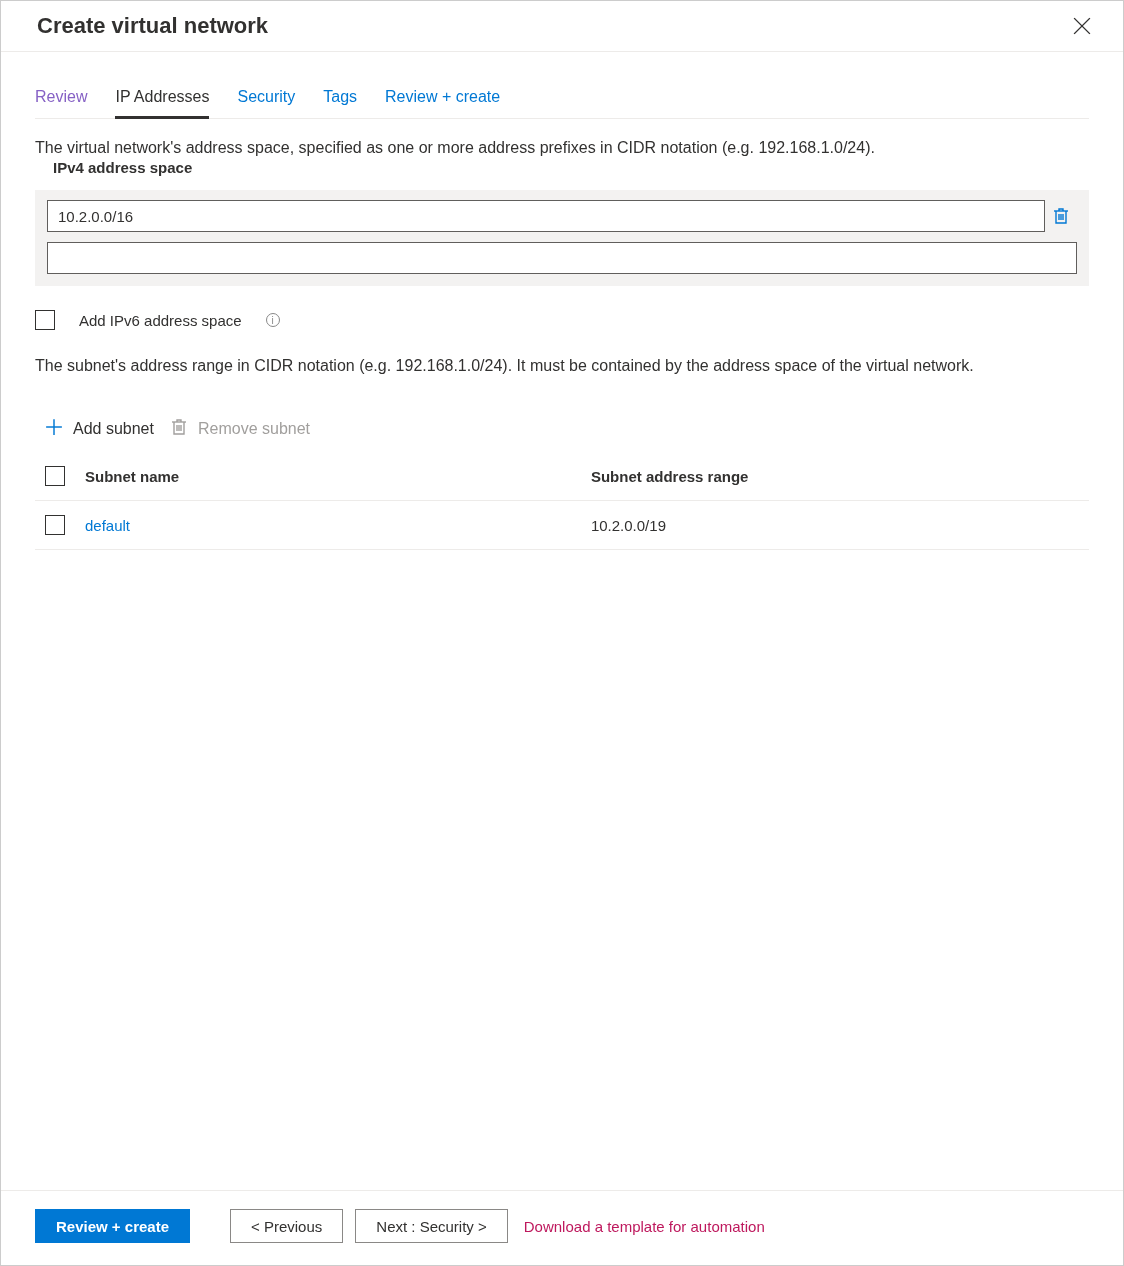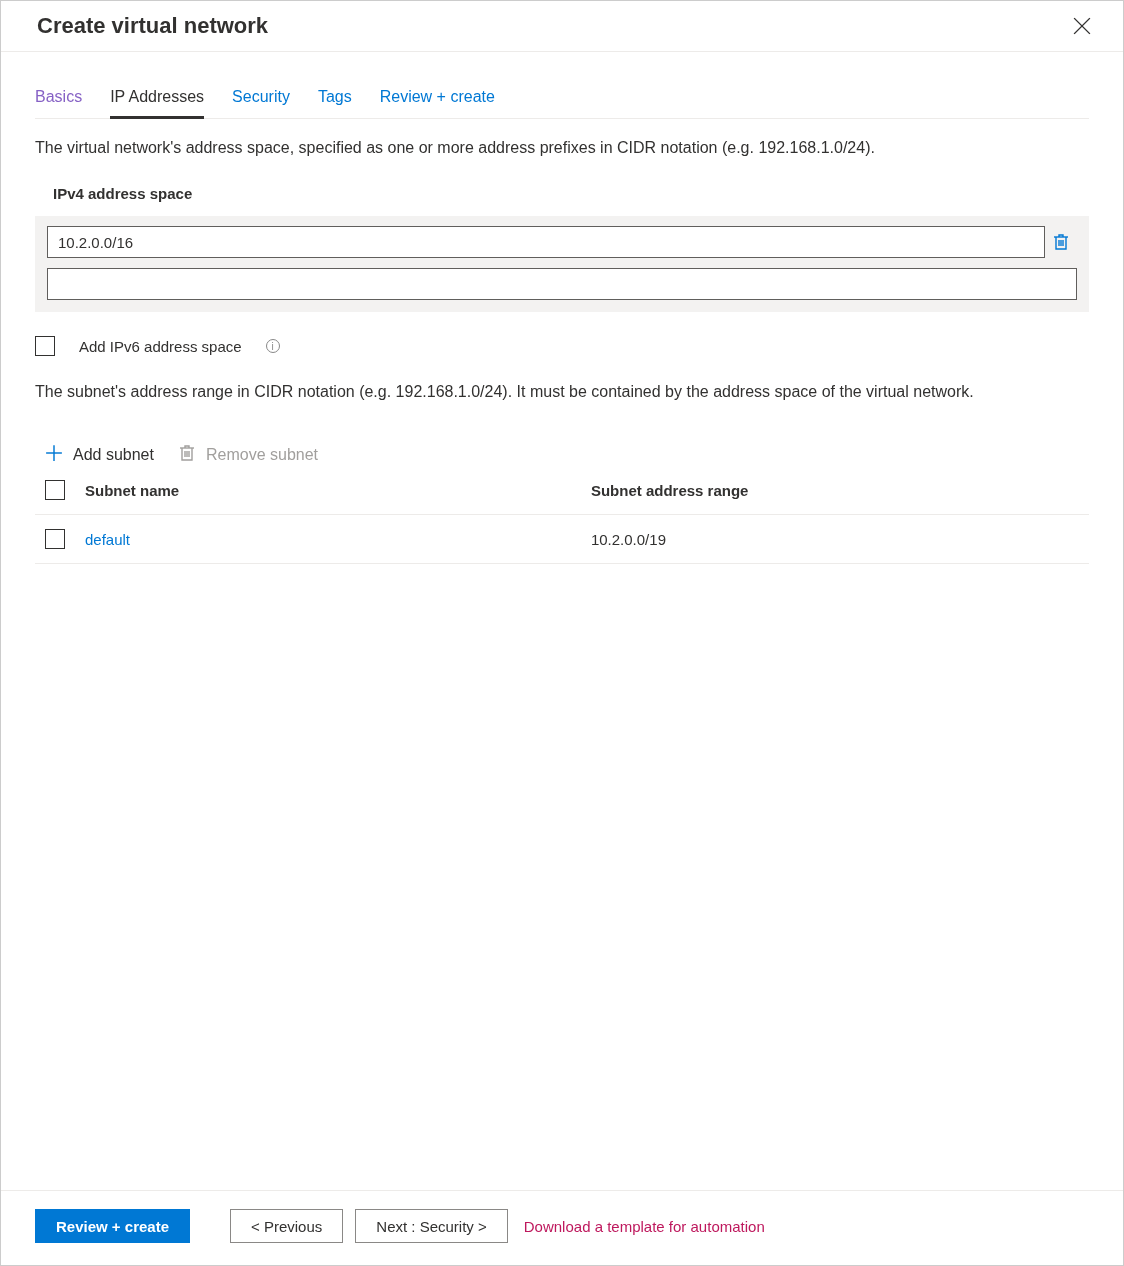--- a/index.html
+++ b/index.html
@@ -58,21 +58,20 @@
     }
     .description {
       margin-top: 18px;
       font-size: 16px;
       color: #323130;
       line-height: 1.4;
     }
     .section-label {
       font-weight: 600;
       font-size: 15px;
-      margin-top: 26px;
       margin-left: 18px;
       color: #323130;
     }
     .address-space-box {
       margin-top: 14px;
       background: #f3f2f1;
       padding: 10px 12px 12px 12px;
     }
     .address-row {
       display: flex;
@@ -134,23 +133,23 @@
       cursor: pointer;
     }
     .subnet-desc {
       margin-top: 18px;
       font-size: 16px;
       line-height: 1.5;
       color: #323130;
     }
     .toolbar {
       display: flex;
-      gap: 24px;
+      gap: 16px;
       margin-top: 40px;
-      margin-bottom: 0;
+      margin-bottom: 12px;
       padding-left: 10px;
     }
     .toolbar-btn {
       display: flex;
       align-items: center;
       gap: 10px;
       font-size: 16px;
       cursor: pointer;
       color: #323130;
     }
@@ -222,21 +221,21 @@
     <svg viewBox="0 0 16 16" stroke="#323130" stroke-width="1.2" fill="none">
       <line x1="1" y1="1" x2="15" y2="15"></line>
         <line x1="15" y1="1" x2="1" y2="15"></line>
     </svg>
   </div>
 </div>
 
 <div class="content">
 
   <div class="tabs">
-    <div class="tab visited">Basics</div>
+    <div class="tab visited">Review</div>
     <div class="tab active">IP Addresses</div>
     <div class="tab">Security</div>
     <div class="tab">Tags</div>
     <div class="tab">Review + create</div>
   </div>
 
   <div class="description">The virtual network's address space, specified as one or more address prefixes in CIDR notation (e.g. 192.168.1.0/24).</div>
 
   <div class="section-label">IPv4 address space</div>
 

